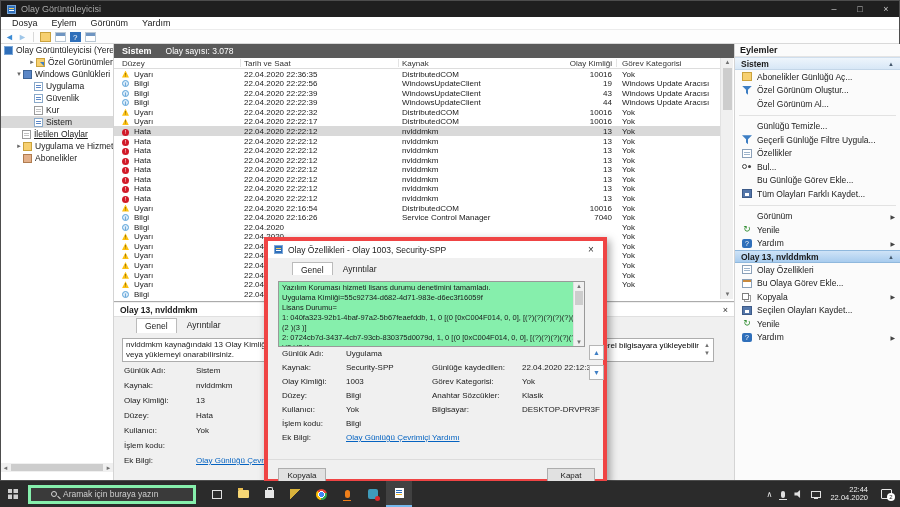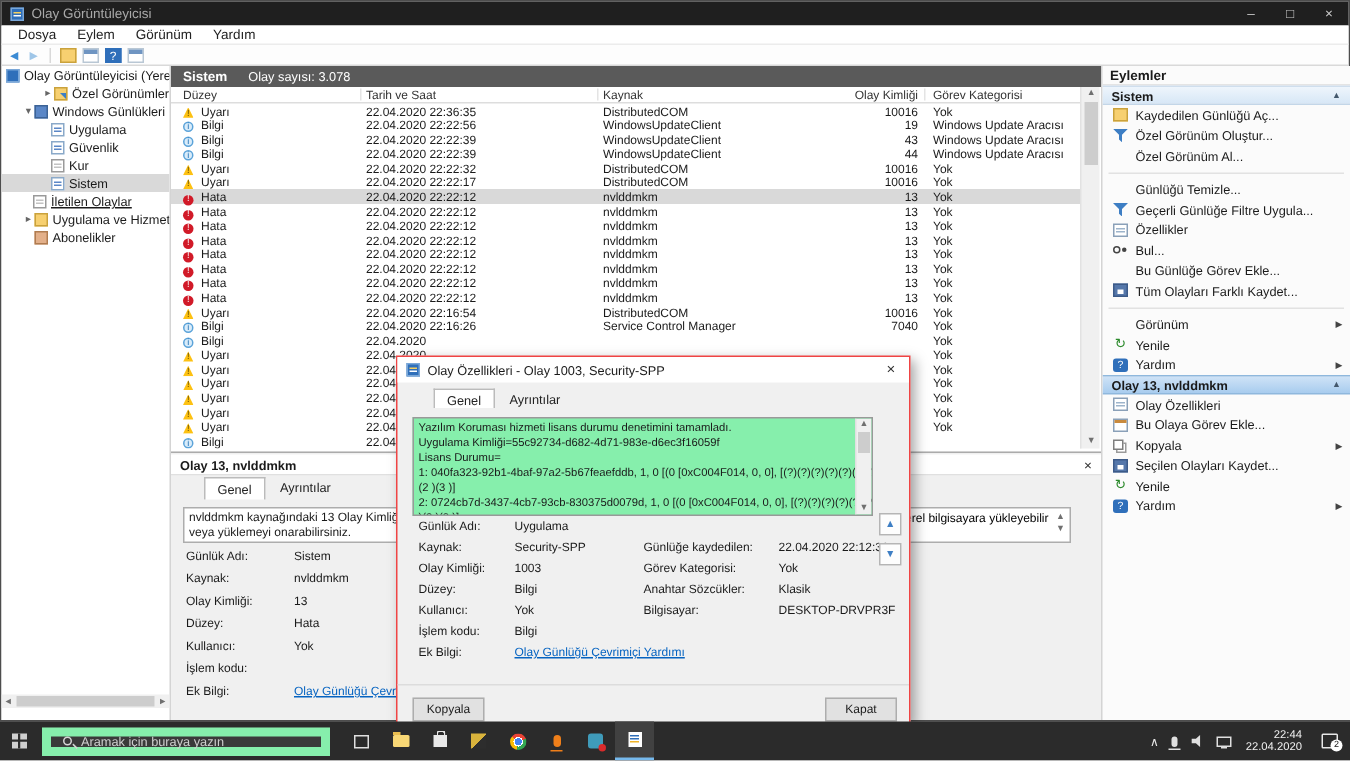--- a/index.html
+++ b/index.html
@@ -118,21 +118,21 @@
   .aicon-refresh{color:#2c8a2c;font-size:9px;line-height:9px;text-align:center;}
   .aicon-refresh::after{content:"↻";}
   .aicon-help{background:#2f6fba;border-radius:2px;color:#fff;font-size:7px;text-align:center;line-height:9px;}
   .aicon-help::after{content:"?";}
   .aicon-task{background:#fff;border:1px solid #8aa0b8;}
   .aicon-task::after{content:"";position:absolute;left:0;top:0;right:0;height:2px;background:#c98a3d;}
   .aicon-copy{width:7px;height:7px;background:#fff;border:1px solid #7e7e7e;box-shadow:2px 2px 0 -1px #fff,2px 2px 0 0 #9a9a9a;margin-right:8px;}
   .act-sub{margin-left:auto;margin-right:5px;font-size:6px;color:#444;}
 
   
-  .dialog{position:absolute;left:264px;top:237px;width:343px;height:246px;background:#f0f0f0;border:1px solid #ef4444;box-shadow:3px 3px 8px rgba(0,0,0,.35);}
+  .dialog{position:absolute;left:264px;top:237px;width:343px;height:246px;background:#f0f0f0;border:4px solid #ef4444;box-shadow:3px 3px 8px rgba(0,0,0,.35);}
   .dlg-titlebar{position:absolute;left:0;top:0;right:0;height:17px;background:#fff;display:flex;align-items:center;}
   .dlg-title{font-size:8.5px;color:#1a1a1a;white-space:nowrap;}
   .dlg-close{margin-left:auto;width:24px;text-align:center;font-size:10px;color:#333;}
   .dlg-tabs{position:absolute;left:8px;top:21px;display:flex;gap:2px;}
   .dlg-text{position:absolute;left:10px;top:40px;width:307px;height:66px;background:#86efac;border:1px solid #999;overflow:hidden;padding:1px 12px 0 3px;}
   .dlg-text div{font-size:7.5px;line-height:10px;white-space:nowrap;color:#1a1a1a;}
   .dlg-text-scroll{position:absolute;right:0;top:0;bottom:0;width:11px;background:#f0f0f0;border-left:1px solid #e0e0e0;}
   .dts-up,.dts-down{position:absolute;left:0;width:10px;height:8px;text-align:center;font-size:6px;color:#707070;line-height:8px;}
   .dts-up{top:0;} .dts-down{bottom:0;}
   .dts-thumb{position:absolute;left:1px;top:9px;width:8px;height:14px;background:#cdcdcd;}
@@ -148,21 +148,21 @@
   .dlg-btn{position:absolute;top:227px;width:48px;height:16px;background:#e1e1e1;border:1px solid #adadad;font-size:8px;color:#1a1a1a;text-align:center;line-height:14px;}
   .btn-copy{left:10px;}
   .btn-close{right:8px;}
 
   
   .taskbar{position:absolute;left:0;top:481px;width:900px;height:26px;background:#2b2b2b;display:flex;align-items:center;}
   .start{width:26px;height:26px;display:flex;align-items:center;justify-content:center;}
   .win-logo{width:10px;height:10px;background:
      linear-gradient(#2b2b2b,#2b2b2b) 50% 0/1.5px 100% no-repeat,
      linear-gradient(#2b2b2b,#2b2b2b) 0 50%/100% 1.5px no-repeat,#cfcfcf;}
-  .search-box{width:192px;height:19px;background:#3a3a3a;border:6px solid #86efac;display:flex;align-items:center;margin-left:2px;}
+  .search-box{width:168px;height:19px;background:#3a3a3a;border:3px solid #86efac;display:flex;align-items:center;margin-left:2px;padding-left:12px;}
   .mag{width:6px;height:6px;border:1px solid #d6d6d6;border-radius:50%;margin:0 6px 0 8px;position:relative;}
   .mag::after{content:"";position:absolute;left:5px;top:5px;width:4px;height:1px;background:#d6d6d6;transform:rotate(45deg);}
   .search-text{font-size:8.5px;color:#cfcfcf;}
   .tb-apps{display:flex;align-items:center;margin-left:8px;}
   .app-slot{width:26px;height:26px;display:flex;align-items:center;justify-content:center;position:relative;}
   .app-slot.active{background:#414141;border-bottom:2px solid #76b9ed;}
   .tk-task-view{width:10px;height:9px;border:1px solid #e0e0e0;}
   .tk-explorer{width:11px;height:8px;background:#f8d775;border-radius:1px;position:relative;}
   .tk-explorer::before{content:"";position:absolute;left:0;top:-2px;width:5px;height:2px;background:#e9bd4f;}
   .tk-store{width:9px;height:8px;background:#e8e8e8;position:relative;}
@@ -546,21 +546,21 @@
 
     <div class="actions">
       <div class="act-title">Eylemler</div>
       <div id="actions-sections">
           <div class="act-sec-header">
             <span>Sistem</span>
             <span class="sec-chevron">▲</span>
           </div>
           <div class="act-item">
             <span class="aicon aicon-open-log"></span>
-            <span>Kaydedilen Günlüğü Aç...</span>
+            <span>Abonelikler Günlüğü Aç...</span>
           </div>
           <div class="act-item">
             <span class="aicon aicon-filter"></span>
             <span>Özel Görünüm Oluştur...</span>
           </div>
           <div class="act-item">
             <span class="aicon aicon-none"></span>
             <span>Özel Görünüm Al...</span>
           </div>
           <div class="act-sep"></div>

